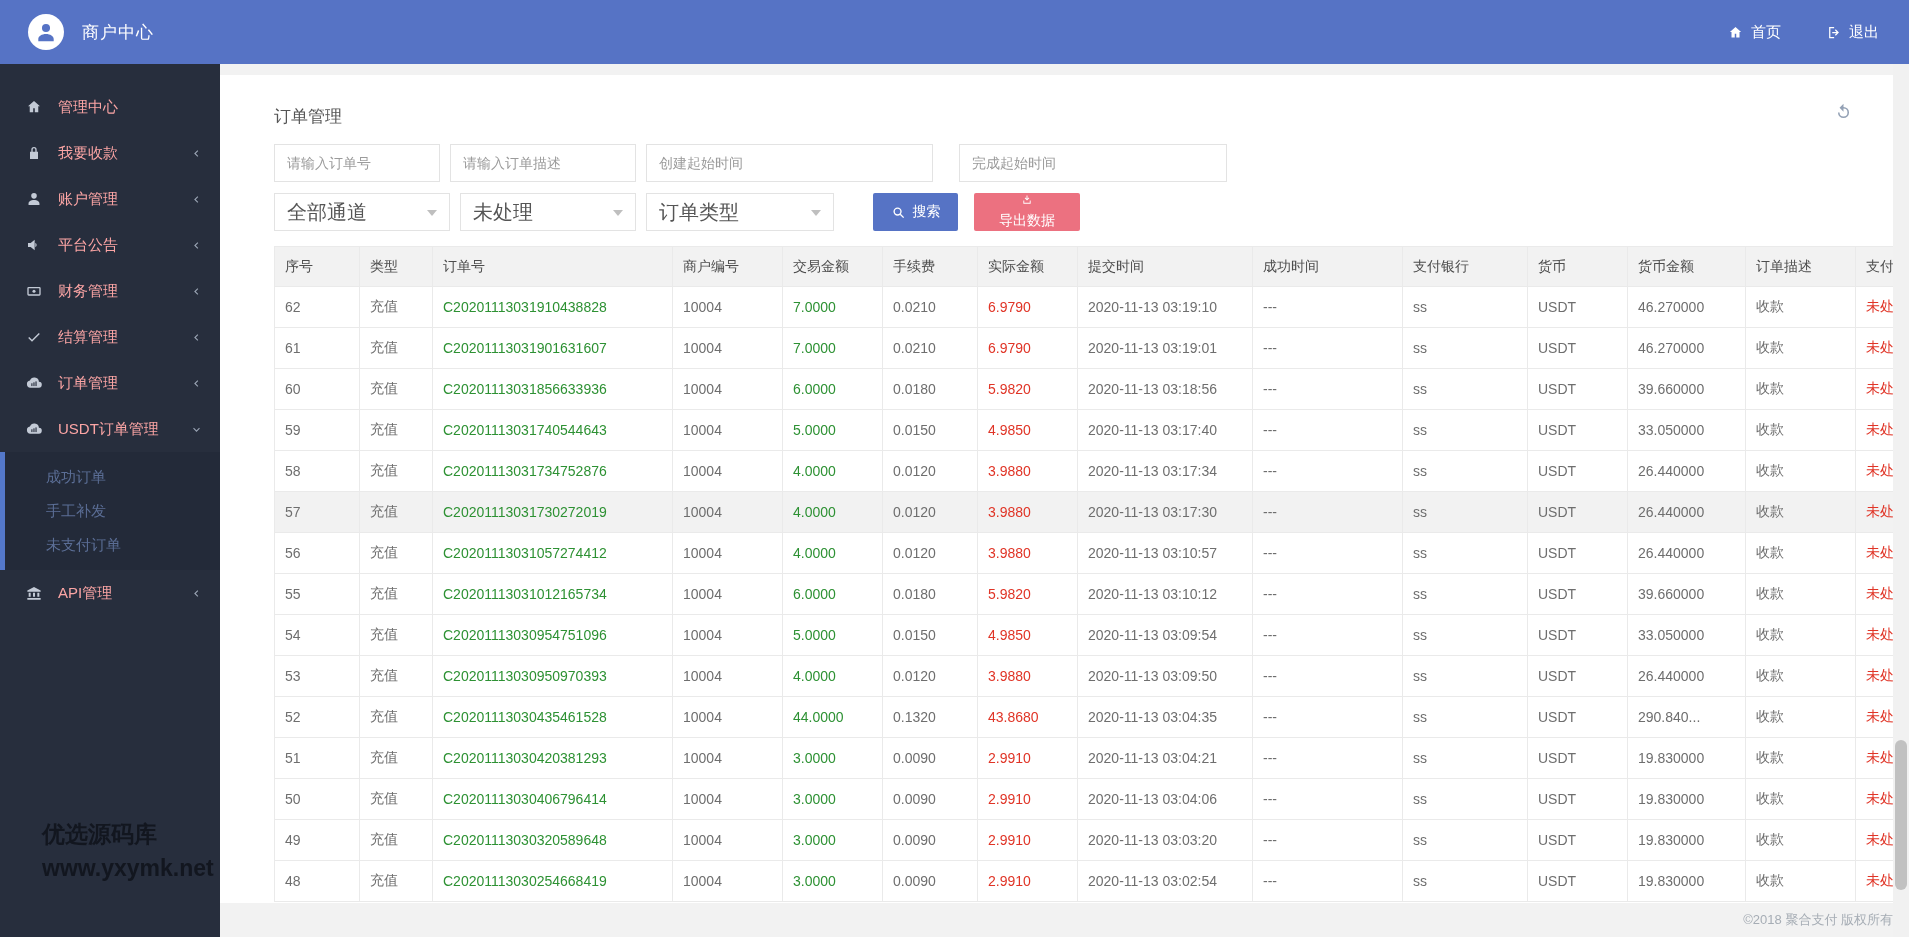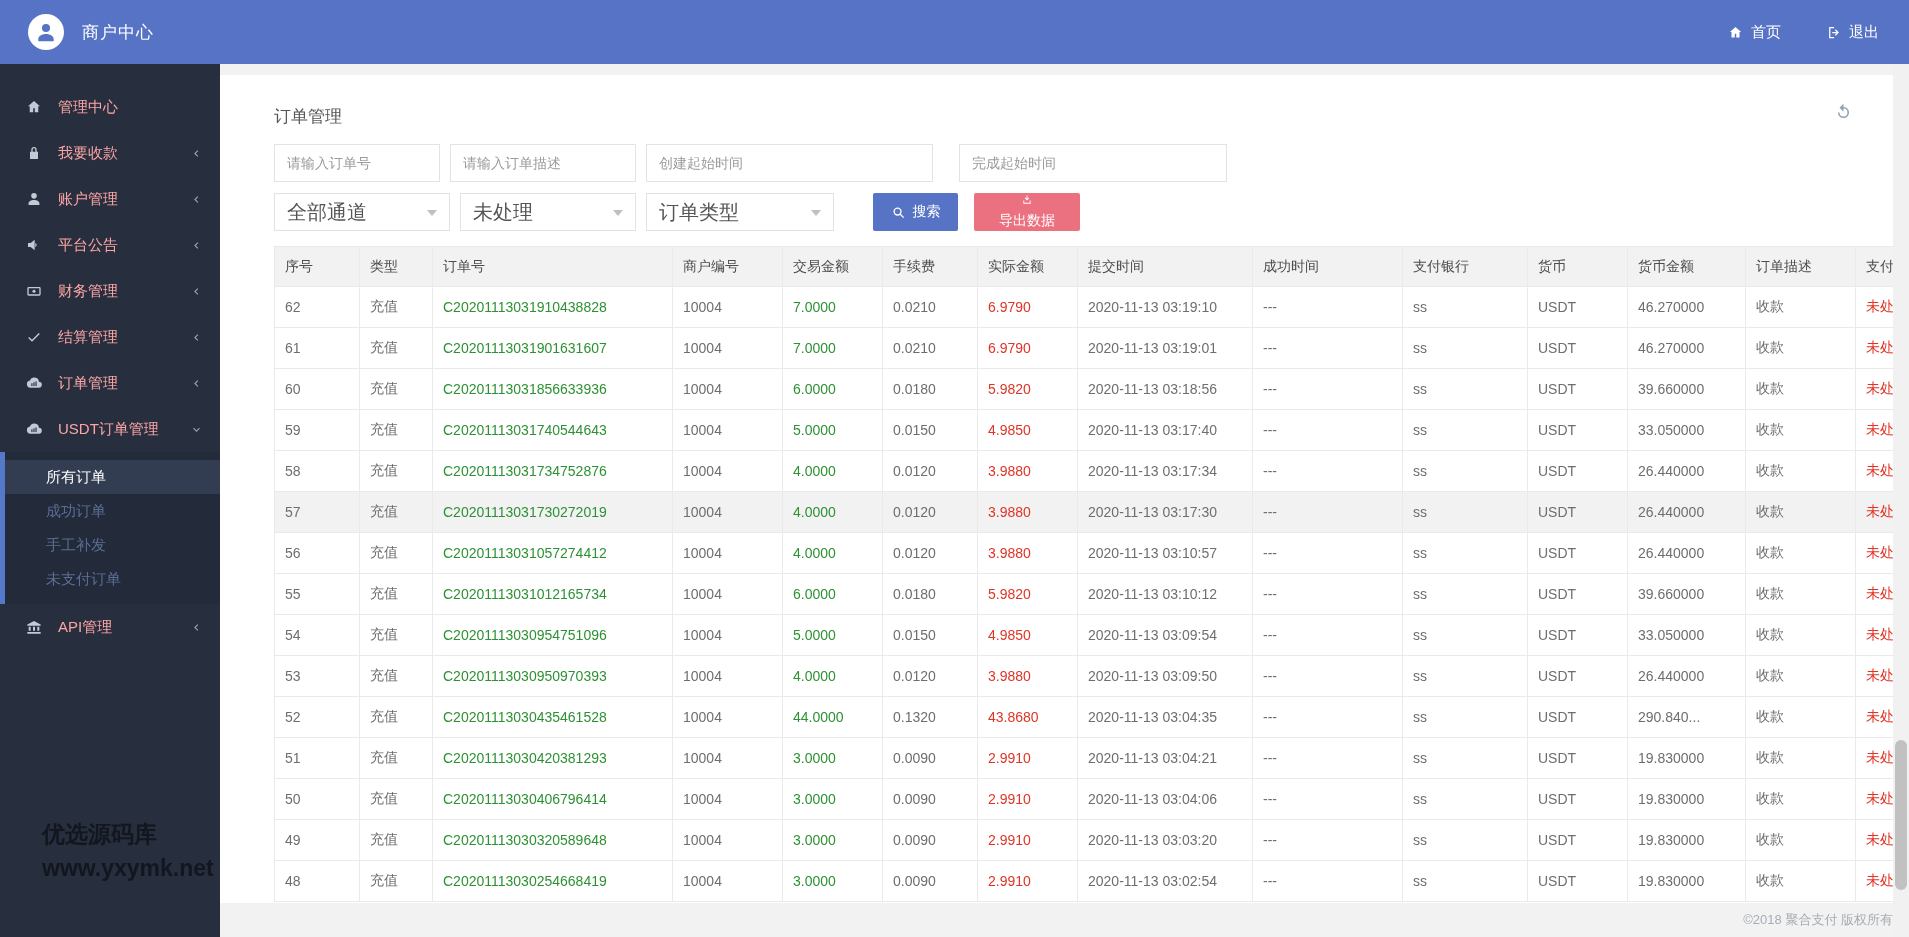--- a/index.html
+++ b/index.html
@@ -210,21 +210,20 @@
           </svg>
         </span>
       <span class="mi-label">USDT订单管理</span>
       <span class="mi-arrow">
           <svg class="ic" width="11" height="11" viewBox="0 0 24 24">
             <path d="M5.5 9 12 15.5 18.5 9" fill="none" stroke="currentColor" stroke-width="2.4"></path>
           </svg>
         </span>
     </div>
       <div class="submenu">
-        <div class="submenu-item active">所有订单</div>
         <div class="submenu-item">成功订单</div>
         <div class="submenu-item">手工补发</div>
         <div class="submenu-item">未支付订单</div>
       </div>
       <div class="menu-item">
       <span class="mi-icon">
           <svg class="ic" width="16" height="16" viewBox="0 0 24 24">
             <path d="M12 3 2 8.4V10h20V8.4zM4 11.5h3v6H4zm6.5 0h3v6h-3zm6.5 0h3v6h-3zM2 19.5h20V22H2z"></path>
           </svg>
         </span>

